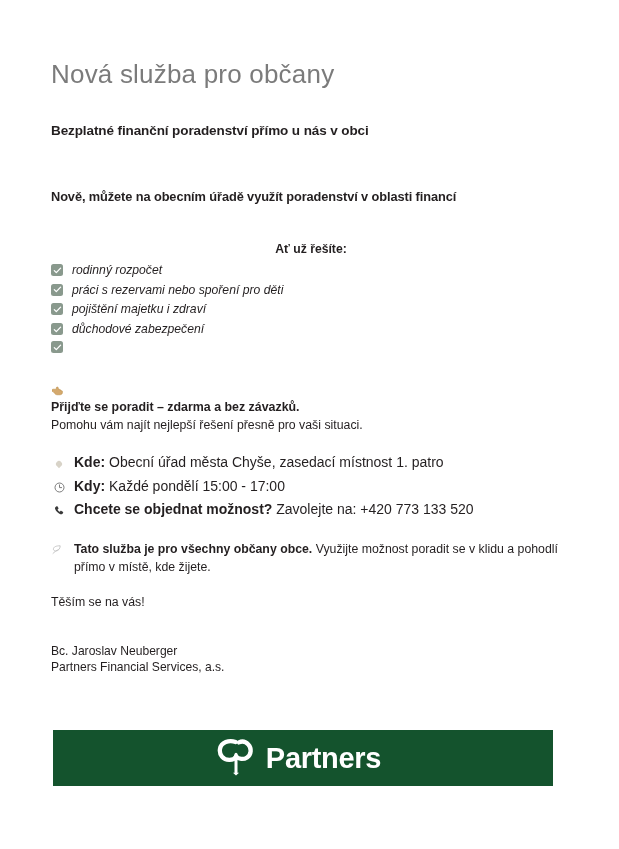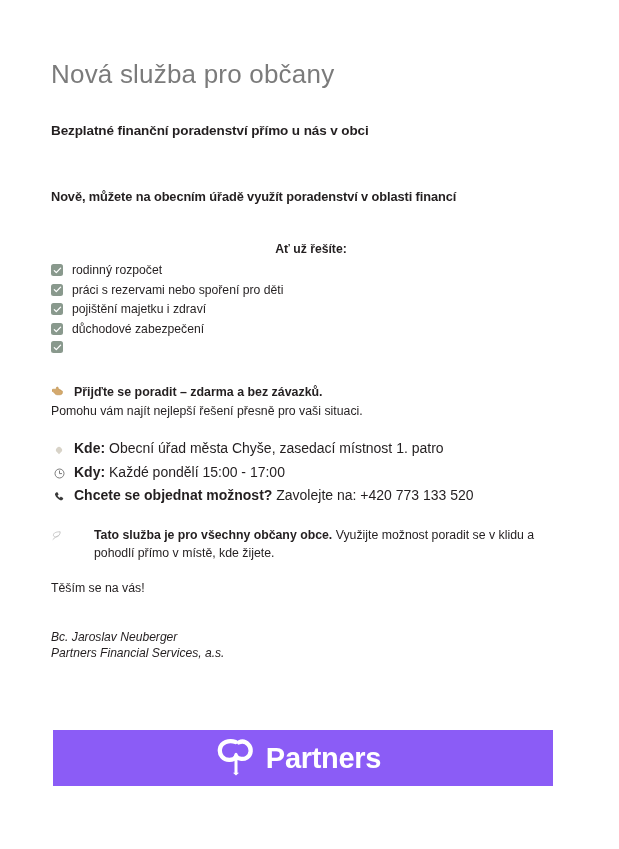--- a/index.html
+++ b/index.html
@@ -83,29 +83,30 @@
     border-radius: 2.5px;
     background: #7f9184;
     margin-right: 9px;
     flex: 0 0 auto;
     display: flex;
     align-items: center;
     justify-content: center;
     opacity: 0.92;
   }
   .check-box svg { display: block; }
-  .check-label { line-height: 1.2; }
+  .check-label { line-height: 1.2; font-style: italic; }
 
   
   .cta-line {
     display: flex;
     align-items: flex-start;
     font-size: 12.4px;
     font-weight: bold;
     margin: 0 0 4px 0;
+    flex-direction: column;
   }
   .cta-icon {
     width: 15px;
     margin-right: 8px;
     flex: 0 0 auto;
     font-size: 12px;
     line-height: 1.25;
     color: #c9a06a;
     text-align: center;
   }
@@ -144,51 +145,49 @@
     background: #d8d3c8;
   }
 
   
   .notice {
     display: flex;
     align-items: flex-start;
     font-size: 12.3px;
     line-height: 1.45;
     margin: 0 0 18px 0;
-    gap: 20px;
   }
   .notice-icon {
     width: 16px;
     margin-right: 7px;
     flex: 0 0 auto;
     padding-top: 2px;
   }
   .notice-text b { font-weight: bold; }
 
   .closing {
     font-size: 12.3px;
     margin: 0 0 34px 0;
   }
 
   
   .signature {
     font-size: 12.1px;
     line-height: 1.35;
-    font-style: italic;
   }
   .signature div { white-space: nowrap; }
 
   
   .brand-banner {
     position: absolute;
     left: 53px;
     top: 730px;
     width: 500px;
     height: 56px;
-    background: #8b5cf6;
+    background: #14532d;
     display: flex;
     align-items: center;
     justify-content: center;
   }
   .brand-inner {
     display: flex;
     align-items: center;
     gap: 11px;
     transform: translateX(-4px);
   }

